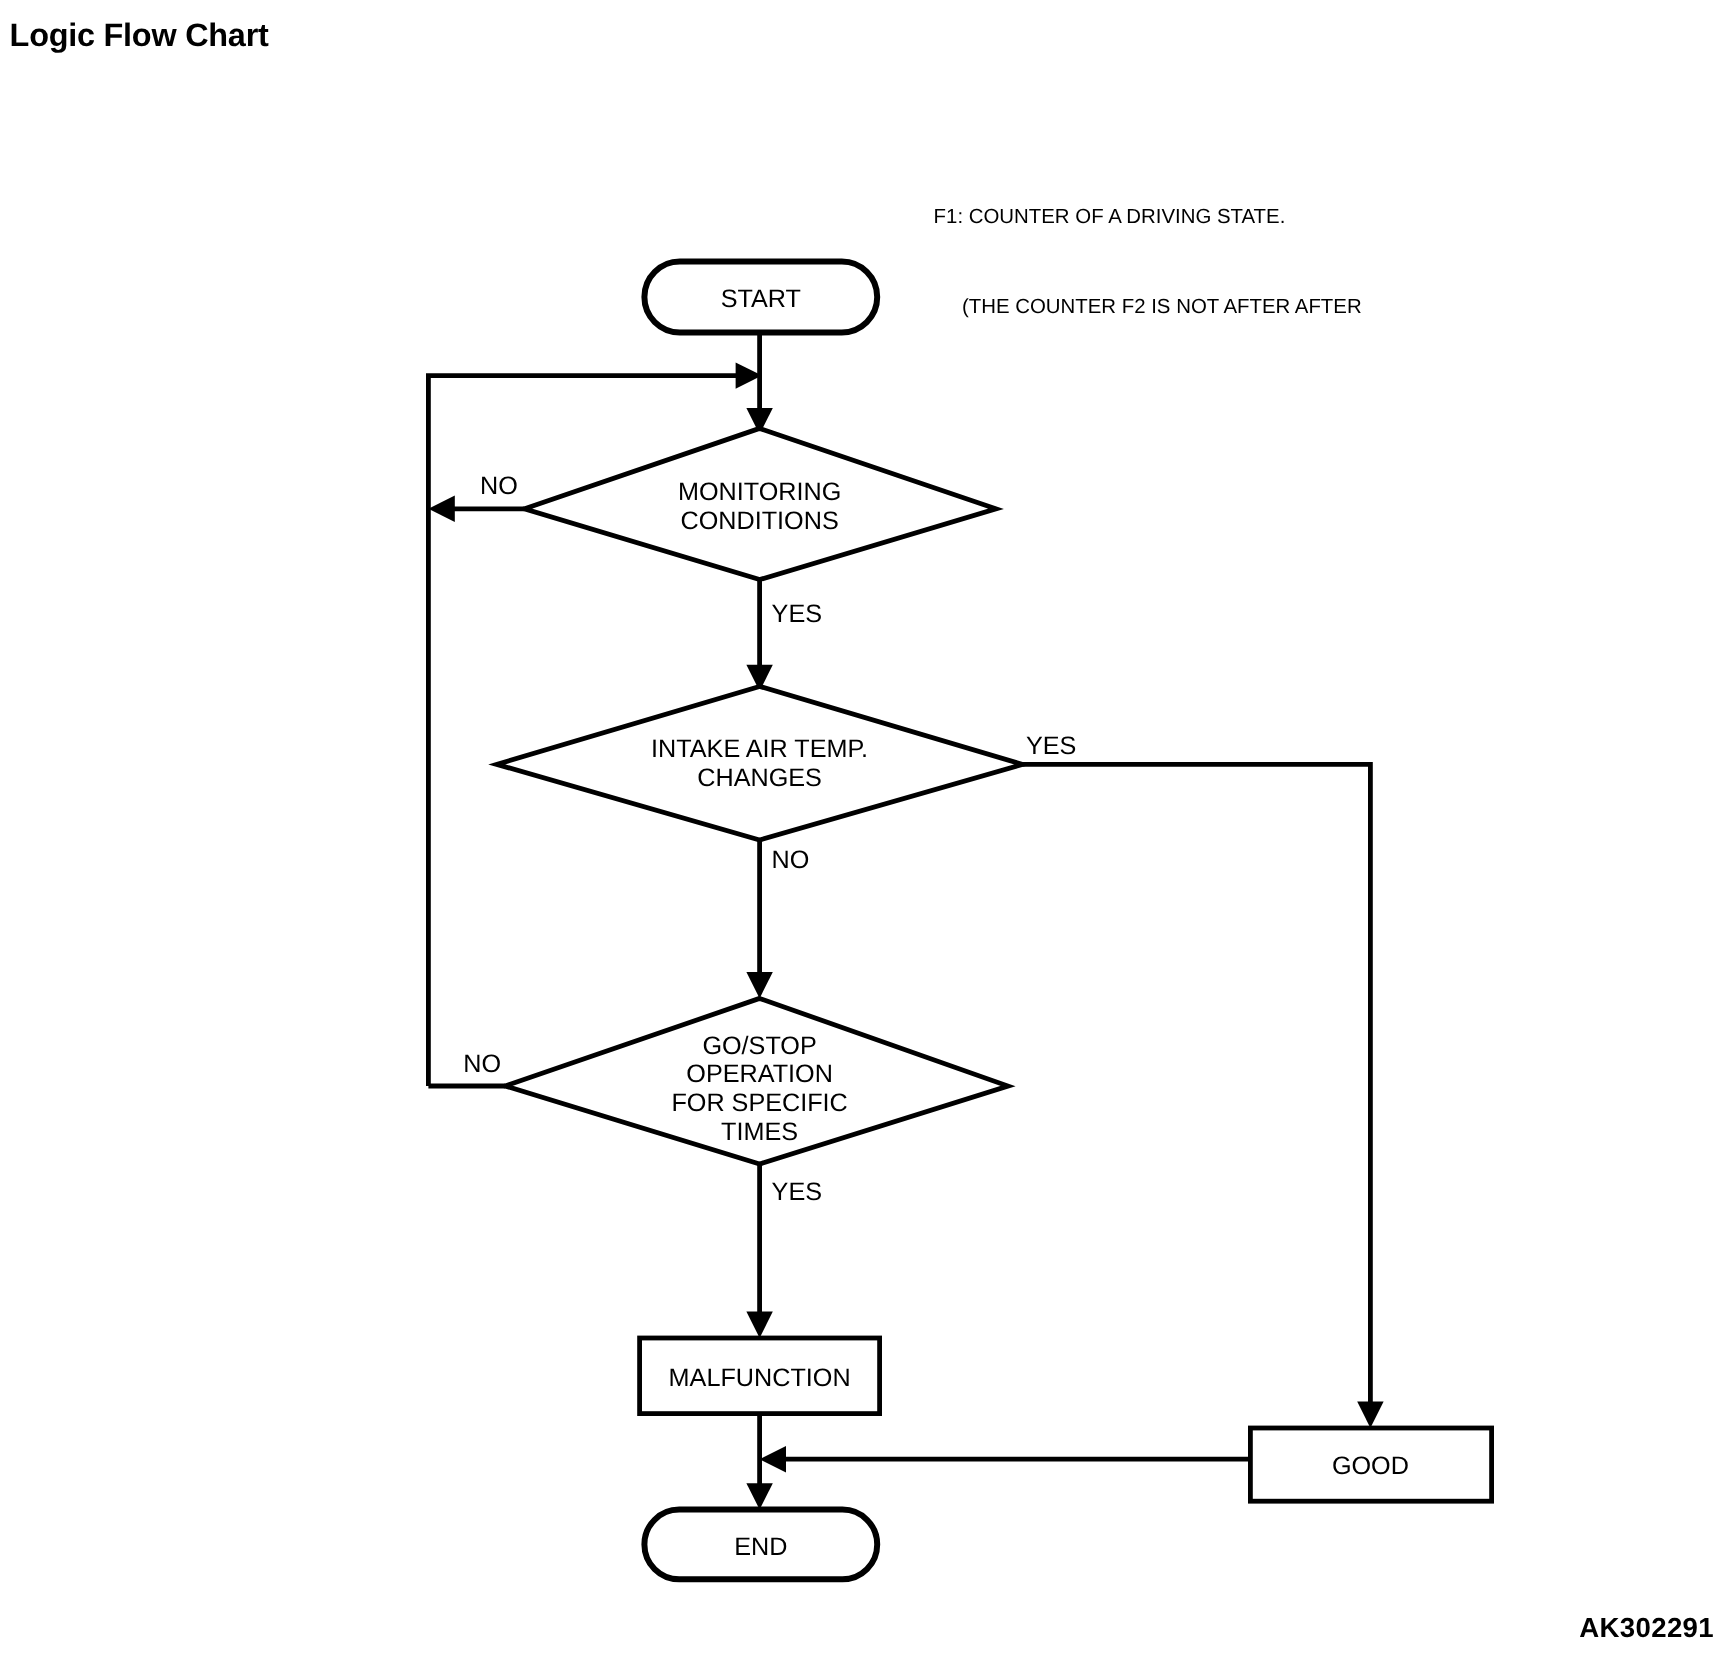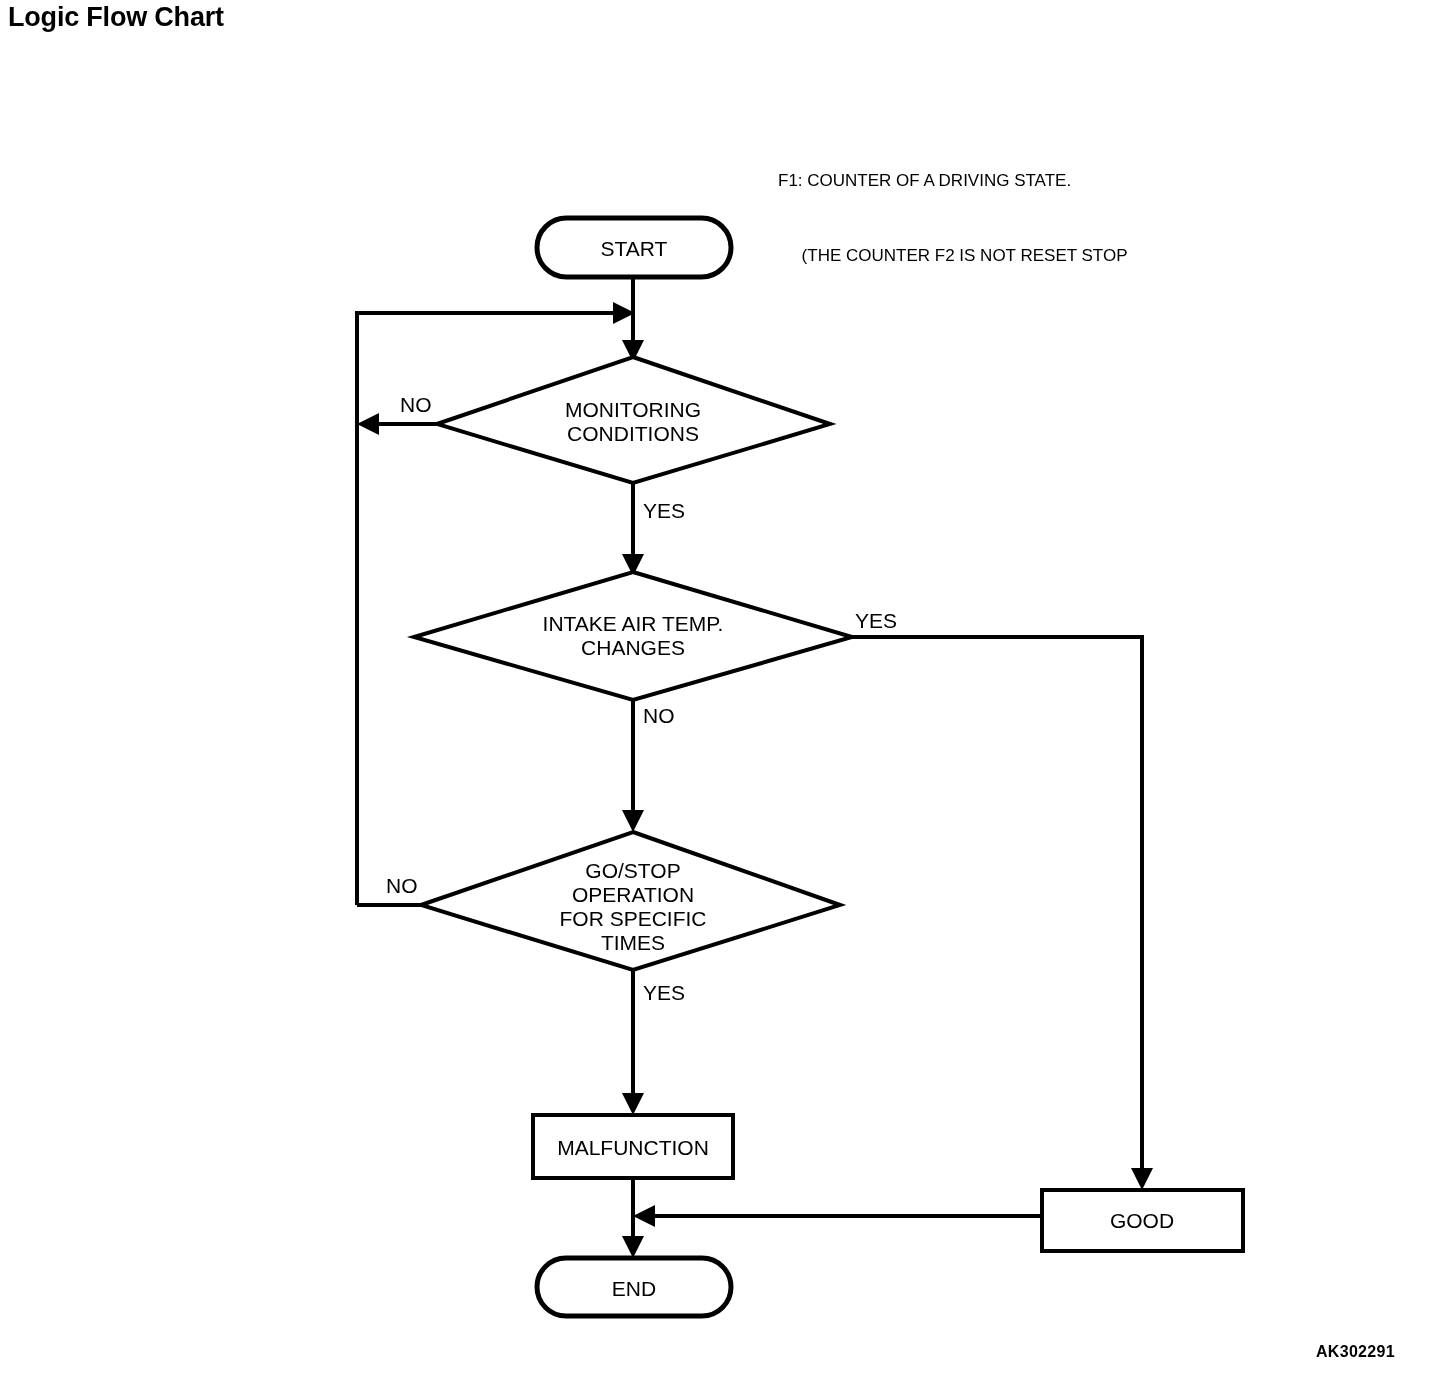--- a/index.html
+++ b/index.html
@@ -11,40 +11,40 @@
     width: 1440px;
     height: 1382px;
     position: relative;
     font-family: "Liberation Sans", sans-serif;
     color: #000000;
     overflow: hidden;
   }
   #page-title {
     position: absolute;
     left: 8px;
-    top: 2px;
+    top: 14px;
     font-size: 27px;
     font-weight: bold;
     letter-spacing: -0.2px;
     white-space: pre;
   }
   #legend {
     position: absolute;
     left: 778px;
     top: 118px;
     font-size: 17px;
     line-height: 25px;
     white-space: pre;
   }
   #legend div { white-space: pre; }
   #art-code {
     position: absolute;
     left: 1316px;
     top: 1343px;
-    font-size: 16px;
+    font-size: 23px;
     font-weight: bold;
     letter-spacing: 0.3px;
     white-space: pre;
   }
   #flow-svg {
     position: absolute;
     left: 0;
     top: 0;
   }
   .node-text {
@@ -77,21 +77,21 @@
   }
   .arrowhead { fill: #000000; }
 </style>
 </head>
 <body>
 
 <div id="page-title">Logic Flow Chart</div>
 
 <div id="legend">
   <div>F1: COUNTER OF A DRIVING STATE.</div>
-  <div>     (THE COUNTER F2 IS NOT RESET STOP</div>
+  <div>     (THE COUNTER F2 IS NOT AFTER AFTER</div>
 </div>
 
 <svg id="flow-svg" width="1440" height="1382" viewBox="0 0 1440 1382">
 
   <line class="conn" x1="633" y1="277" x2="633" y2="352"></line>
   <polygon class="arrowhead" points="633,362 622,340 644,340"></polygon>
 
   <polyline class="conn" points="357,905 357,313 623,313"></polyline>
   <polygon class="arrowhead" points="635,313 613,302 613,324"></polygon>
 

